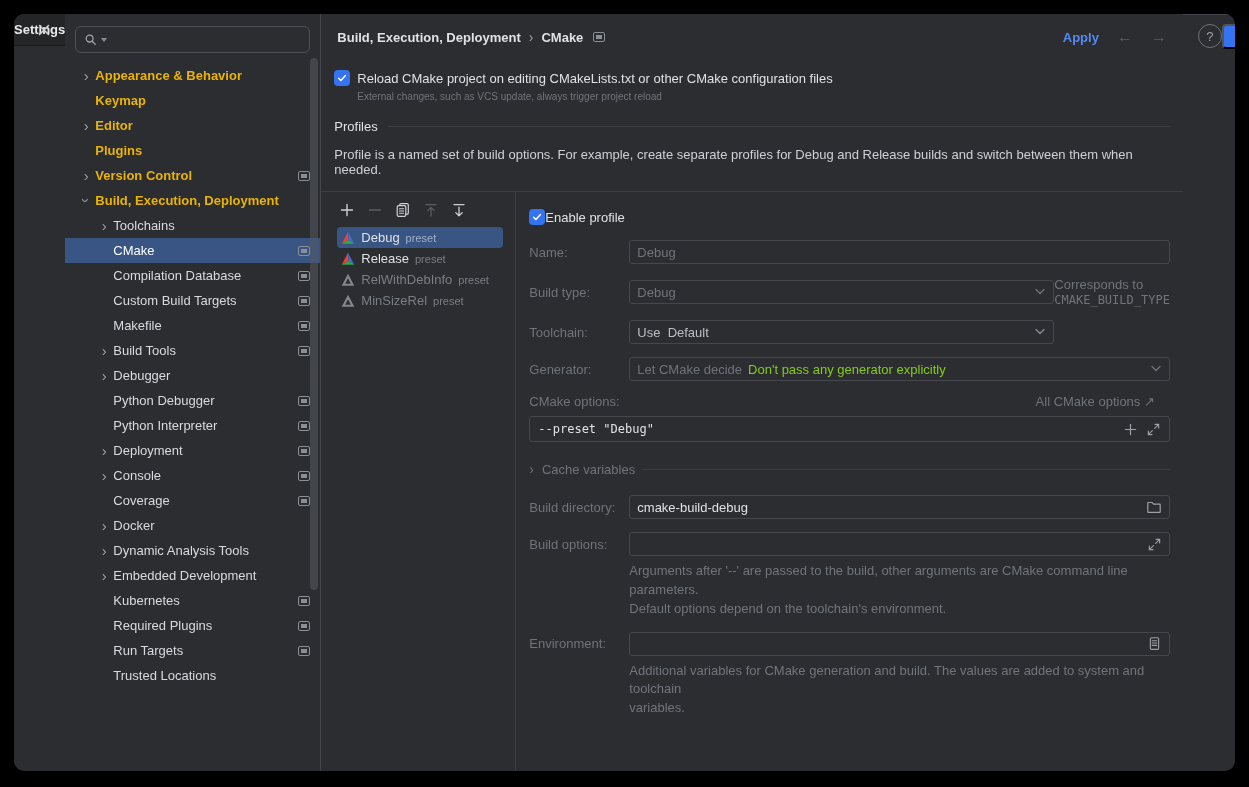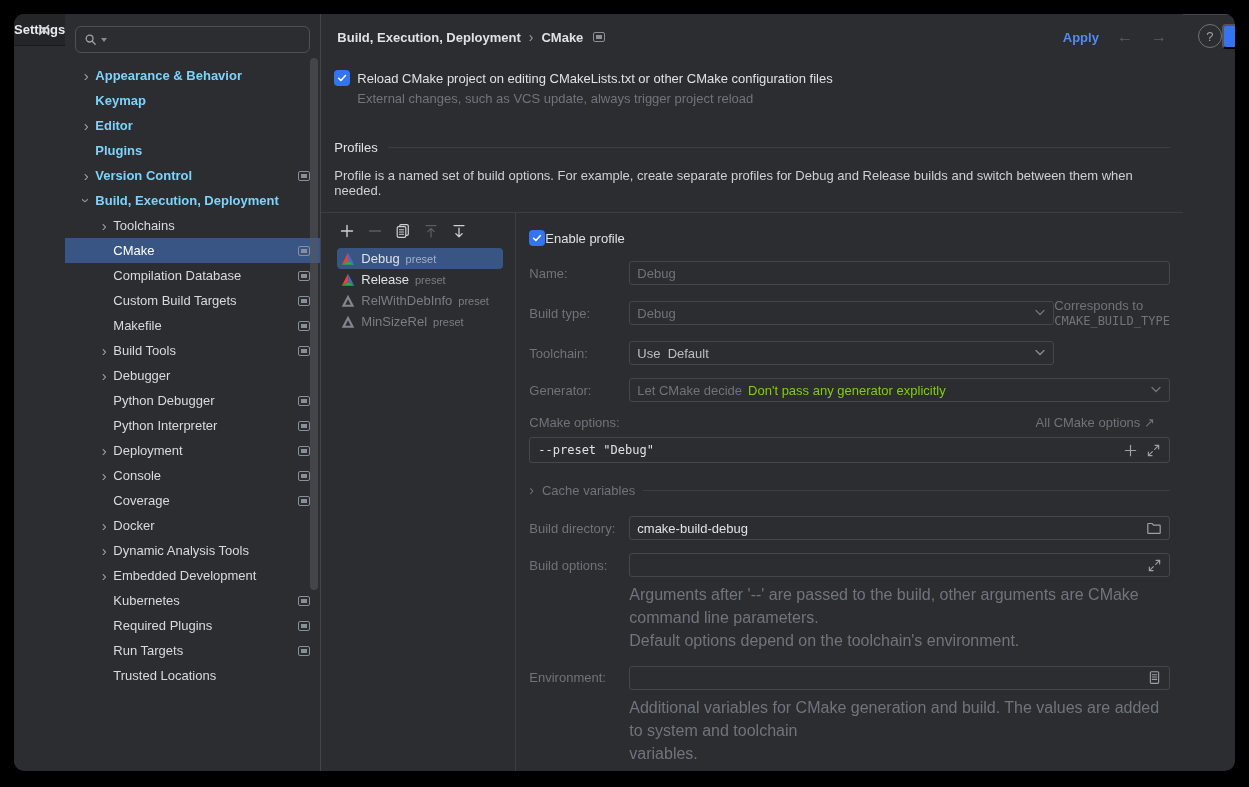--- a/index.html
+++ b/index.html
@@ -28,21 +28,21 @@
   .search-box input { flex:1; background:transparent; border:none; outline:none; color:#DFE1E5; font-size:13px; min-width:0; }
   .search-caret { width:0; height:0; border-left:3px solid transparent; border-right:3px solid transparent;
                   border-top:4px solid #878B93; margin-left:1px; }
   .tree { margin-top:8px; }
   .trow { height:25px; display:flex; align-items:center; padding:0 10px 0 12px; cursor:default; }
   .trow .chev { width:18px; flex:none; color:#9DA0A8; font-size:15px; line-height:1; display:flex;
                 align-items:center; justify-content:center; }
   .trow .chev.down { transform:rotate(90deg); }
   .trow.lvl1 { padding-left:30px; }
   .trow .tlabel { color:#D8DADF; white-space:nowrap; }
-  .trow:not(.lvl1) .tlabel { font-weight:bold; color:#7dd3fc; }
+  .trow:not(.lvl1) .tlabel { font-weight:bold; color:#eab308; }
   .trow.sel { background:#385583; }
   .trow.sel .tlabel { color:#FFFFFF; }
   .badge { margin-left:auto; width:12px; height:10px; border:1px solid #8A8E96; border-radius:2px;
            position:relative; flex:none; }
   .badge::after { content:""; position:absolute; left:2px; top:2px; right:2px; bottom:2px; background:#8A8E96; }
   .sb-thumb { position:absolute; right:2px; top:44px; width:8px; height:532px;
               background:#56595F; opacity:.55; border-radius:4px; }
 
   
   .main { flex:1; display:flex; flex-direction:column; min-width:0; }
@@ -50,21 +50,21 @@
   .crumb { display:flex; align-items:center; gap:8px; font-weight:bold; }
   .crumb .sep { color:#9DA0A8; font-weight:normal; font-size:14px; }
   .crumb .badge { margin-left:2px; }
   .crumb-right { margin-left:auto; display:flex; align-items:center; gap:18px; }
   .reset-link { color:#548AF7; font-weight:bold; cursor:pointer; }
   .nav-arrow { color:#5A5E66; font-size:16px; }
 
   .reload-row { display:flex; align-items:center; gap:7px; margin:10px 13px 0 13px; }
   .cbx { width:16px; height:16px; border-radius:4px; background:#3574F0; flex:none;
          display:flex; align-items:center; justify-content:center; }
-  .reload-help { margin:5px 13px 17px 36px; color:#70747C; font-size:13px; }
+  .reload-help { margin:5px 13px 0 36px; color:#70747C; font-size:10px; }
   .sect-head { display:flex; align-items:center; gap:10px; margin:17px 13px 0 13px; }
   .sect-head .line { flex:1; height:1px; background:#3C3E42; }
   .profiles-desc { margin:13px 13px 0 13px; color:#CED0D6; }
 
   .profiles-wrap { flex:1; display:flex; border-top:1px solid #3C3E42; margin-top:14px; min-height:0; }
   .plist-panel { flex:none; width:195px; border-right:1px solid #3C3E42; padding-top:7px; }
   .ptoolbar { display:flex; align-items:center; gap:10px; padding:2px 0 8px 17px; }
   .tbtn { width:18px; height:18px; display:flex; align-items:center; justify-content:center; color:#CED0D6; }
   .tbtn.dim { color:#5A5D63; }
   .prow { height:21px; margin:0 12px 0 16px; padding:0 4px; border-radius:4px;
@@ -90,21 +90,21 @@
   .note { margin-left:auto; color:#6F737A; }
   .mono { font-family:"DejaVu Sans Mono", monospace; font-size:12px; }
   .opt-head { display:flex; margin:1px 28px 7px 13px; color:#6F737A; }
   .opt-link { margin-left:auto; color:#6F737A; }
   .opt-box { height:26px; margin:0 13px 0 13px; border:1px solid #45474C; border-radius:3px;
              display:flex; align-items:center; padding:0 8px; }
   .opt-box .icons { margin-left:auto; display:flex; gap:8px; color:#9DA0A8; }
   .cache-row { display:flex; align-items:center; gap:8px; margin:19px 13px 18px 13px; color:#6F737A; }
   .cache-row .line { flex:1; height:1px; background:#3C3E42; }
   .cache-row .chev { font-size:14px; }
-  .fhelp { margin:-7px 13px 13px 113px; color:#70747C; font-size:16px; line-height:1.45; }
+  .fhelp { margin:-7px 13px 13px 113px; color:#70747C; font-size:13px; line-height:1.45; }
   .icon-slot { margin-left:auto; flex:none; display:flex; }
 
   
   .footer { flex:none; height:43px; border-top:1px solid #43454A; display:flex; align-items:center;
             padding:0 15px; }
   .help-btn { width:24px; height:24px; border:1px solid #6F737A; border-radius:50%; color:#9DA0A8;
               display:flex; align-items:center; justify-content:center; font-size:13px; }
   .fbtns { margin-left:auto; display:flex; gap:13px; }
   .btn { height:25px; border-radius:4px; display:flex; align-items:center; justify-content:center;
          font-size:13px; }

